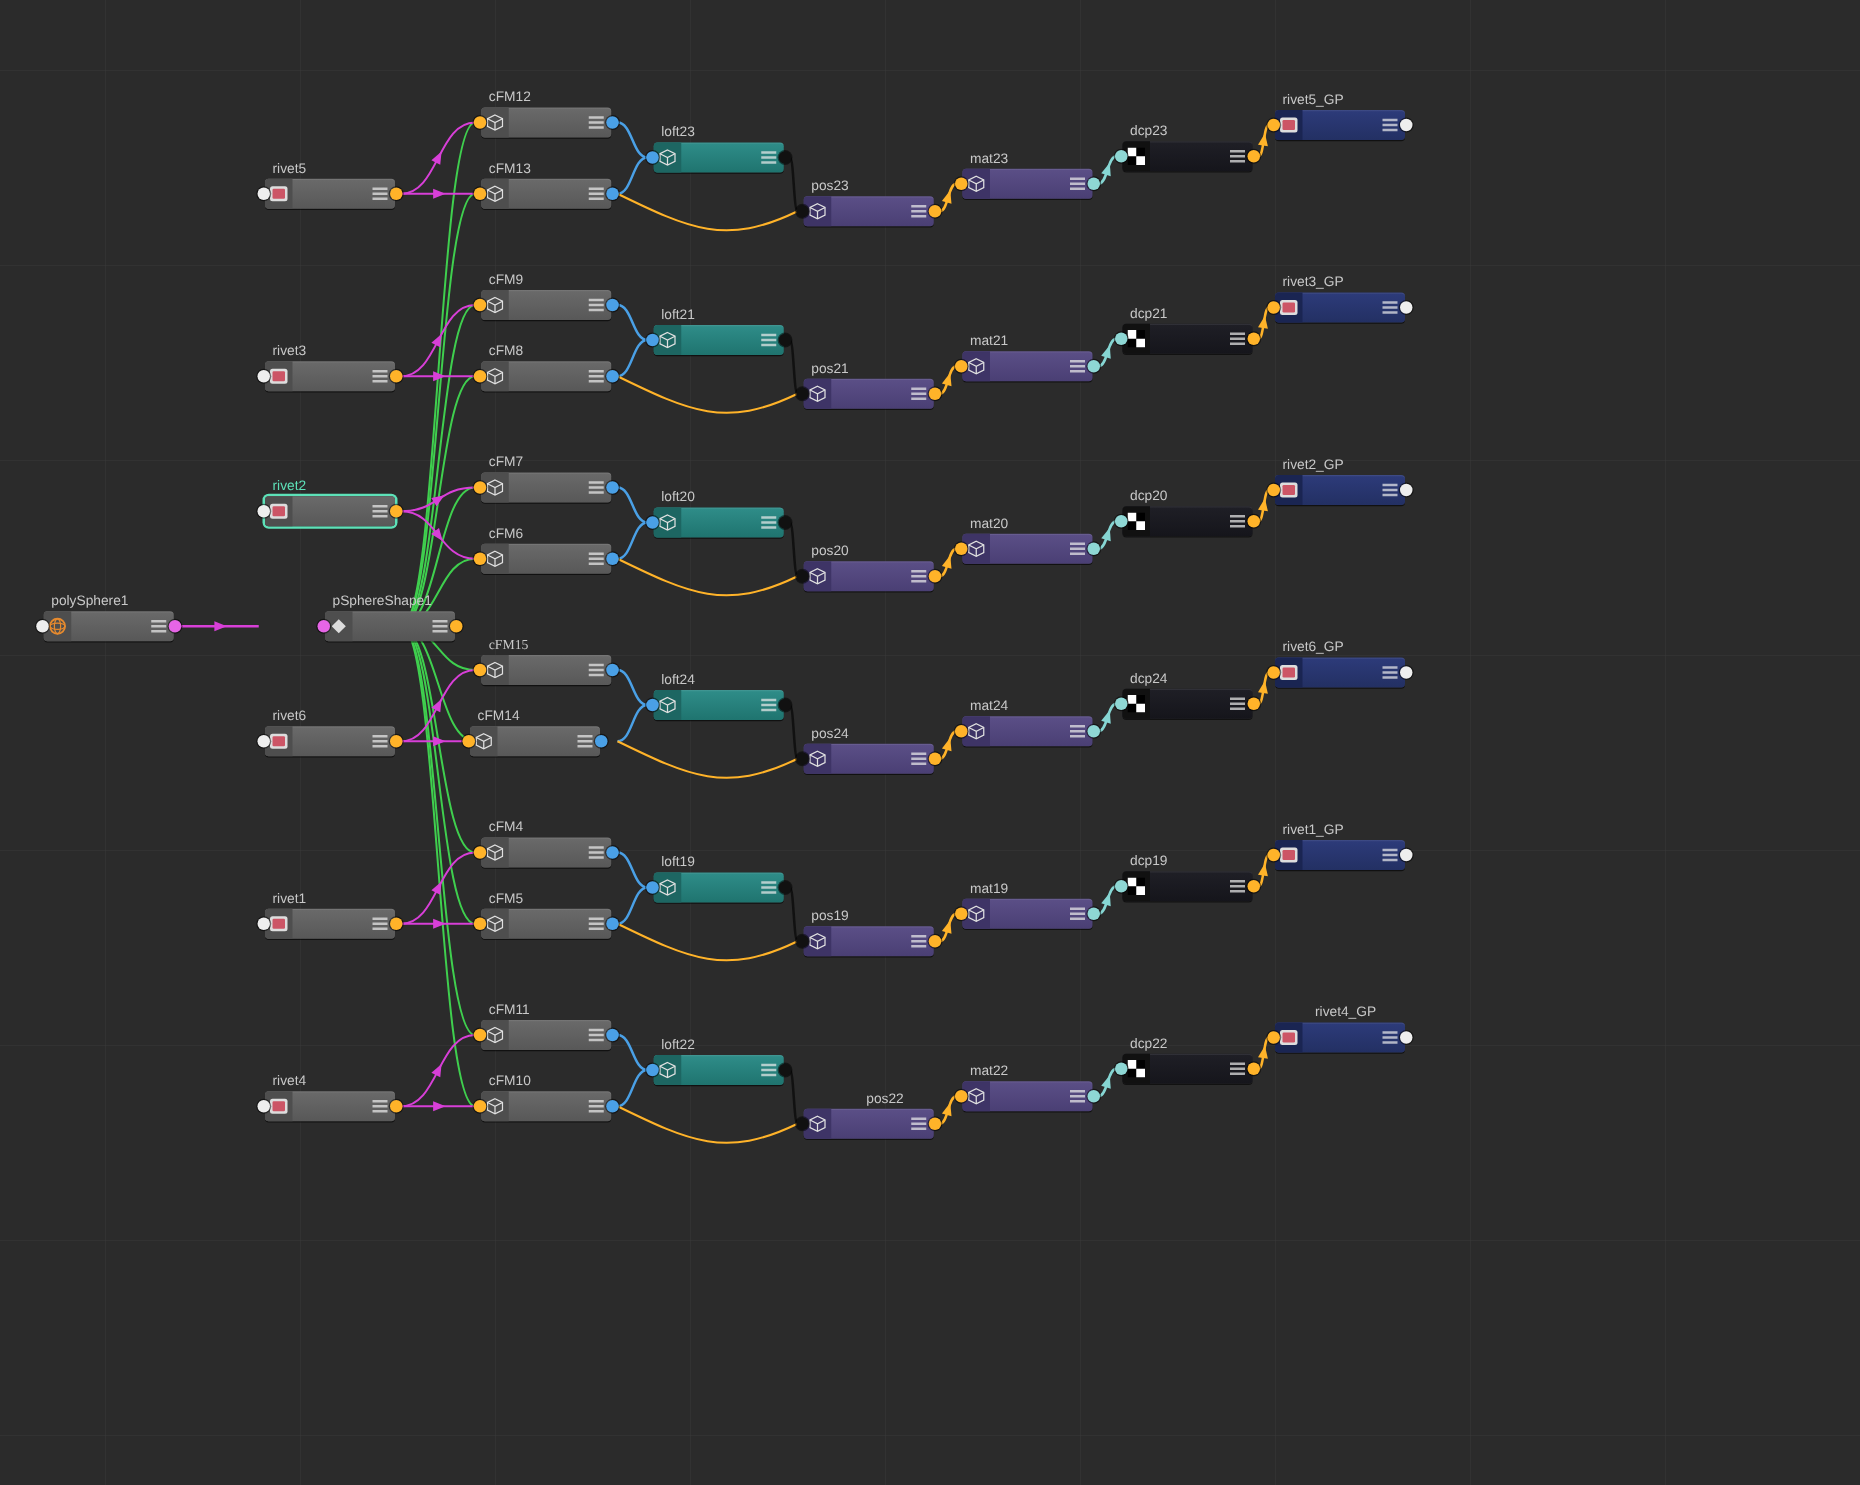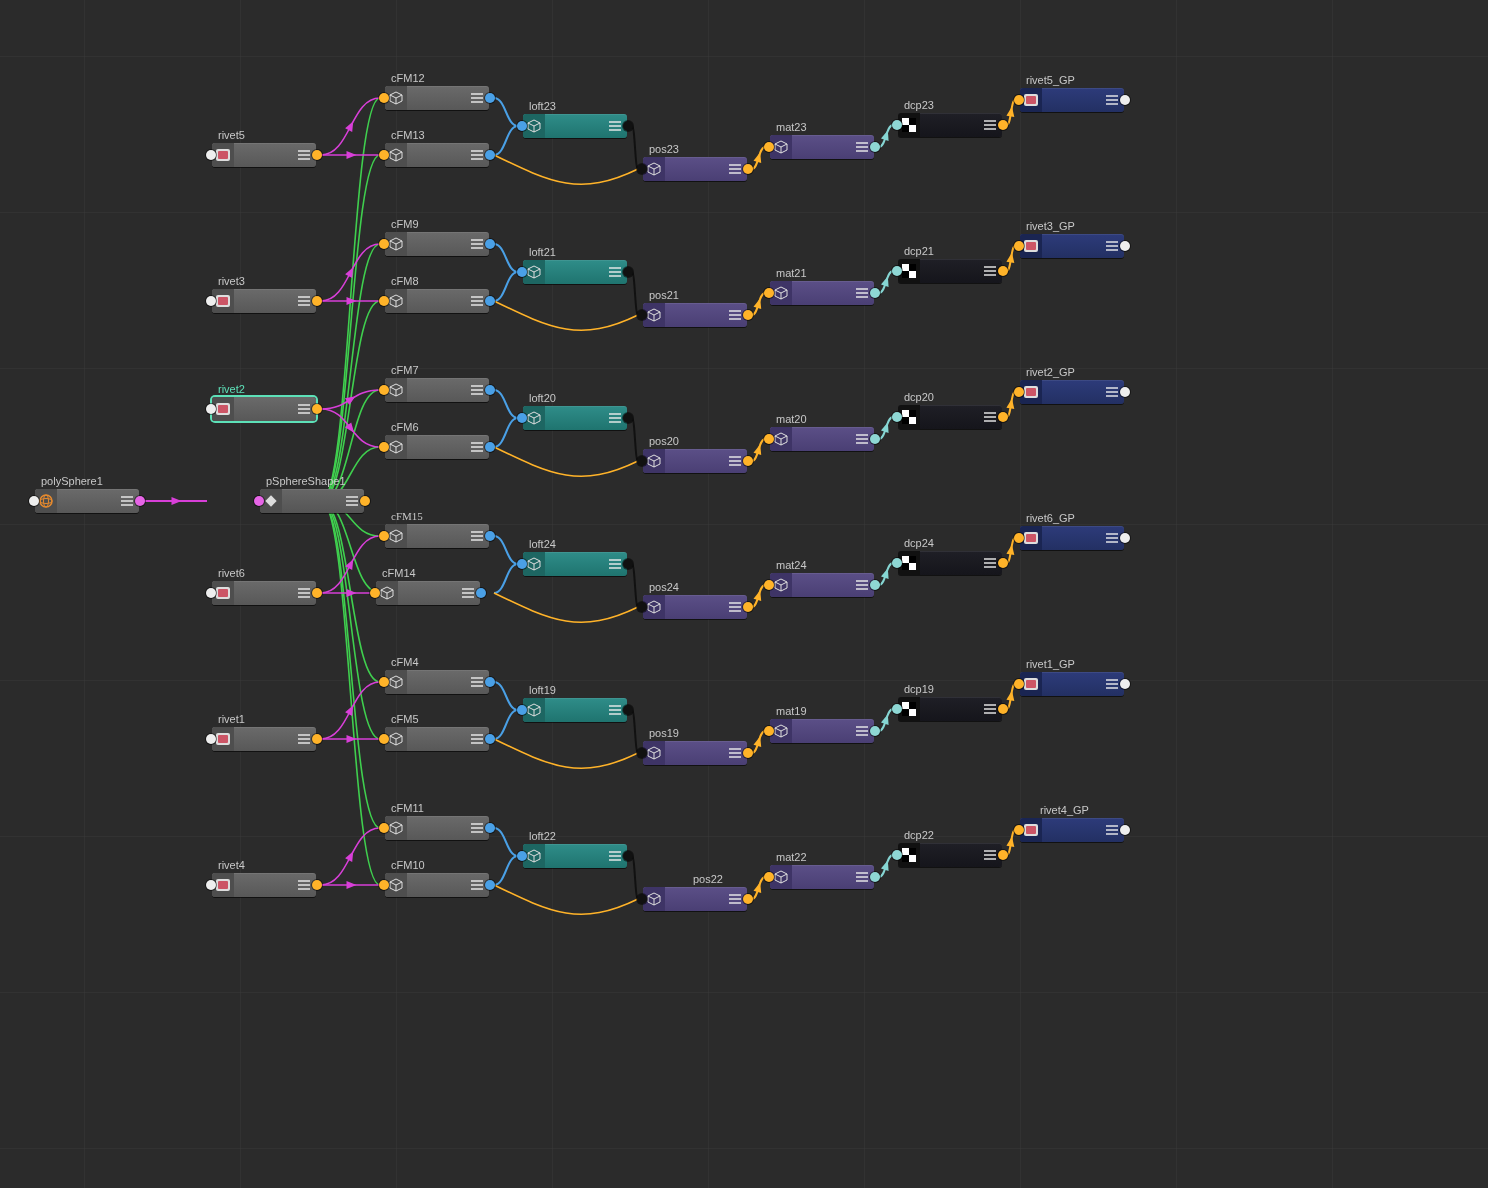--- a/index.html
+++ b/index.html
@@ -1101,21 +1101,21 @@
         <div class="menu">
           <span></span>
           <span></span>
           <span></span>
         </div>
       </div>
       <div class="port in c-cyan"></div>
       <div class="port out c-orange"></div>
     </div>
     <div class="node t-blue" style="left: 1020px; top: 818px; width: 104px;">
-      <div class="label" style="left: 0; padding-left: 20px;">rivet4_GP</div>
+      <div class="label" style="left: 12px; padding-left: 20px;">rivet4_GP</div>
       <div class="body">
         <div class="iconbox">
           <svg width="16" height="14">
             <rect x="1" y="1" width="14" height="12" rx="2" fill="#ddd"></rect>
             <rect x="3" y="3" width="10" height="8" rx="1" fill="#c56"></rect>
           </svg>
         </div>
         <div class="menu">
           <span></span>
           <span></span>

